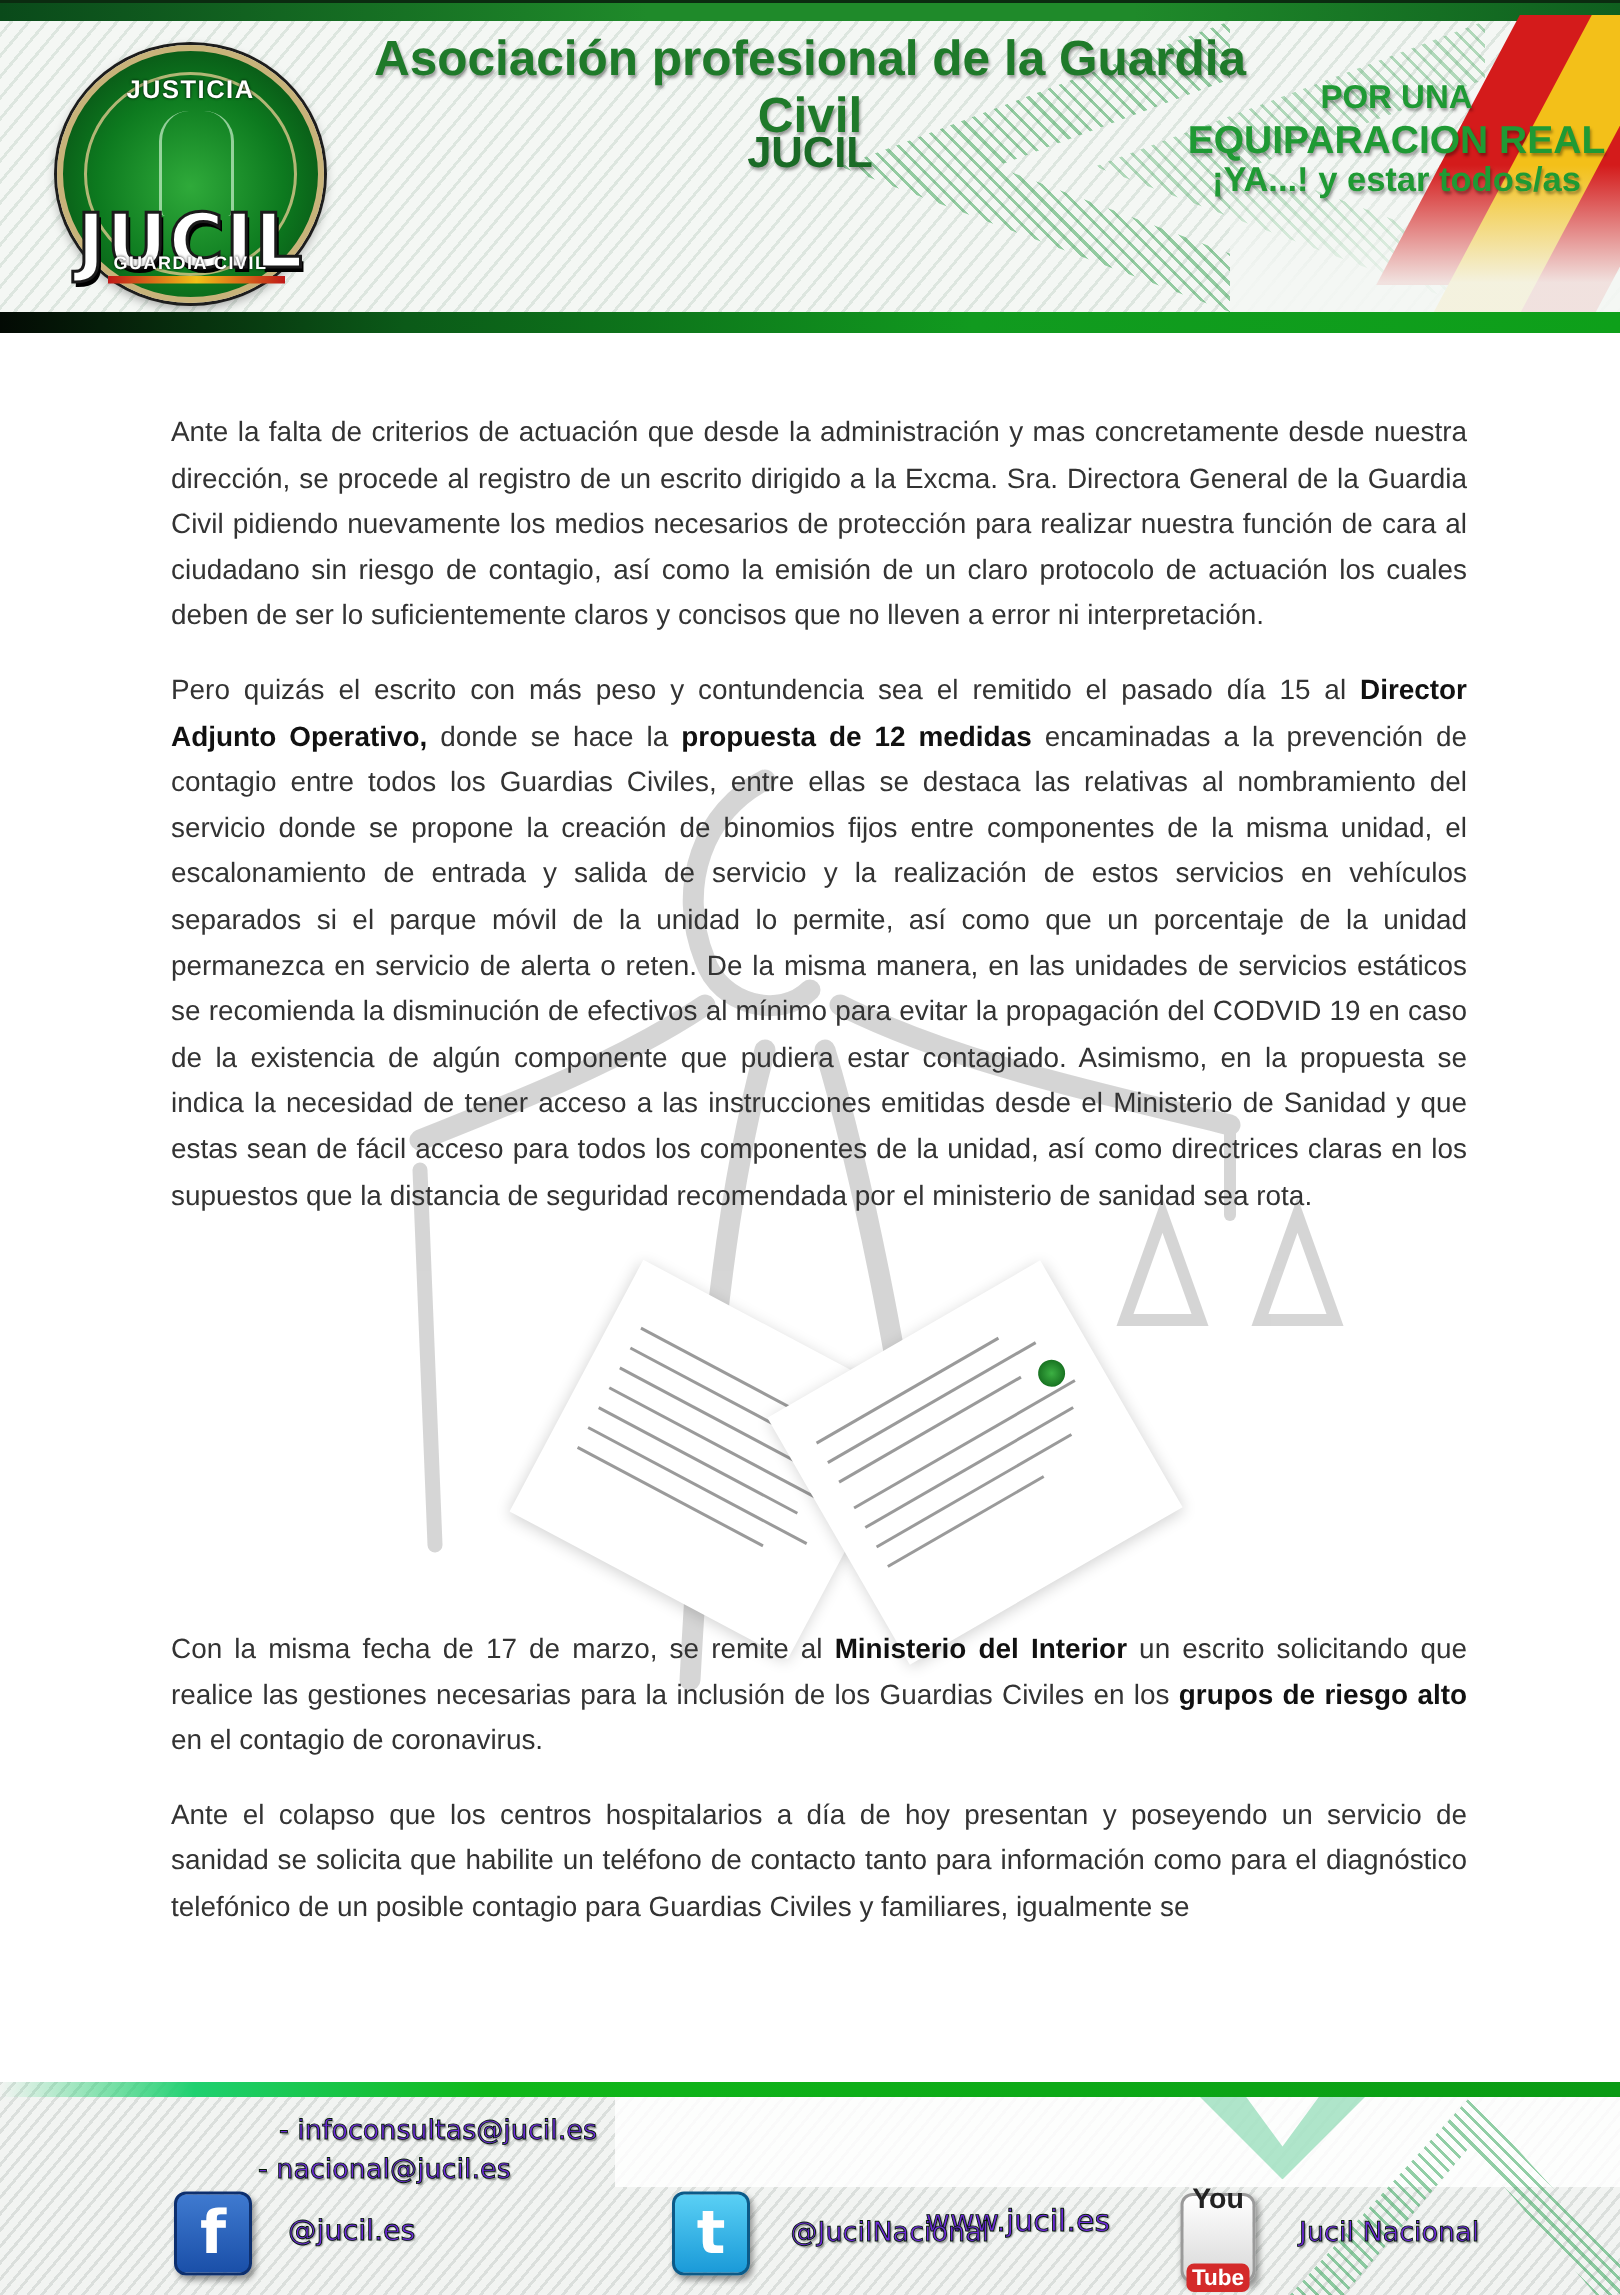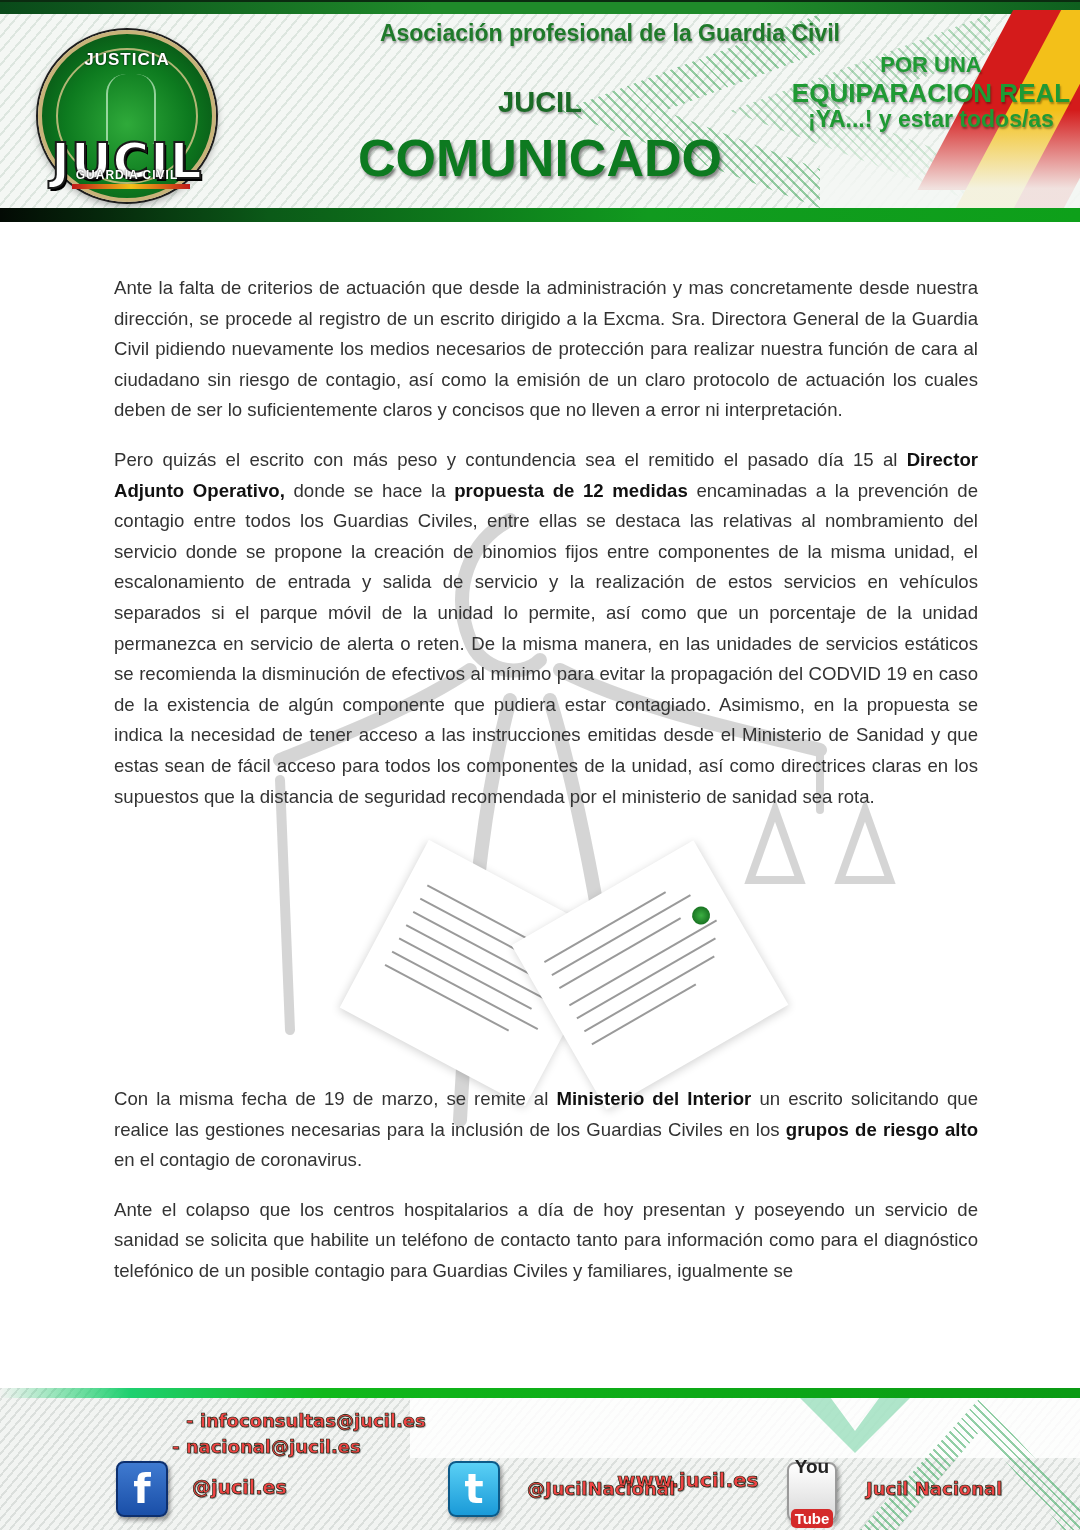--- a/index.html
+++ b/index.html
@@ -75,21 +75,21 @@
   .logo-stripe {
     position: absolute; left: 30px; top: 150px; width: 118px; height: 5px;
     background: linear-gradient(90deg, #c01818, #f2c018, #c01818);
   }
 
   .htitle {
     position: absolute; left: 240px; width: 600px; text-align: center;
     font-weight: 700; color: #1f7a2a;
     text-shadow: 1px 2px 2px rgba(0,0,0,0.35);
   }
-  .h-assoc { top: 20px; font-size: 23px; text-align: right; }
+  .h-assoc { top: 20px; font-size: 33px; }
   .h-justicia { top: 56px; font-size: 24px; color: #1a6b26; }
   .h-jucil { top: 86px; font-size: 29px; color: #1a6b26; }
   .h-comunicado {
     top: 128px; font-size: 52px; font-weight: 900; color: #0d7a20;
     text-shadow: 2px 3px 3px rgba(0,0,0,0.45);
   }
   .slogan {
     position: absolute; left: 786px; width: 290px; text-align: center;
     font-weight: 700; color: #1f9a34; text-shadow: 1px 2px 2px rgba(0,0,0,0.35);
   }
@@ -142,22 +142,22 @@
     position: absolute; left: 860px; top: 10px; width: 240px; height: 132px;
     background: repeating-linear-gradient(45deg, rgba(40,160,80,0.5) 0 2px, transparent 2px 6px);
     clip-path: polygon(50% 0, 100% 100%, 85% 100%, 50% 25%, 15% 100%, 0 100%);
   }
   .footer-v {
     position: absolute; left: 800px; top: 10px; width: 110px; height: 55px;
     background: rgba(80,200,140,0.45);
     clip-path: polygon(0 0, 28% 0, 50% 60%, 72% 0, 100% 0, 50% 100%);
   }
   .ftext {
-    position: absolute; font-family: "DejaVu Sans", sans-serif; font-weight: 700;
-    color: #ef4444; -webkit-text-stroke: 0.6px #021a04;
+    position: absolute; font-family: "DejaVu Sans", sans-serif; font-weight: 400;
+    color: #6d28d9; -webkit-text-stroke: 0.6px #021a04;
     text-shadow: 1px 1px 1px rgba(0,0,0,0.4);
   }
   .f-email1 { left: 186px; top: 1410px; font-size: 18px; }
   .f-email2 { left: 172px; top: 1436px; font-size: 18px; }
   .f-web    { left: 617px; top: 1468px; font-size: 20px; }
   .f-fb     { left: 192px; top: 1476px; font-size: 19px; }
   .f-tw     { left: 527px; top: 1478px; font-size: 18px; }
   .f-yt     { left: 866px; top: 1478px; font-size: 18px; }
 
   .social-icon {
@@ -206,21 +206,20 @@
     <div class="logo-inner-ring"></div>
     <div class="logo-top">JUSTICIA</div>
     <div class="logo-figure"></div>
     <div class="logo-stripe"></div>
     <div class="logo-word">JUCIL</div>
     <div class="logo-bottom">GUARDIA CIVIL</div>
   </div>
 
   <div class="htitle h-assoc">Asociación profesional de la Guardia Civil</div>
   <div class="htitle h-jucil">JUCIL</div>
-  <div class="htitle h-comunicado">COMUNICADO</div>
 
   <div class="slogan slogan-1">POR UNA</div>
   <div class="slogan slogan-2">EQUIPARACION REAL</div>
   <div class="slogan slogan-3">¡YA...! y estar todos/as</div>
 
   <div class="header-bottombar"></div>
 </div>
 
 <svg class="watermark" viewBox="0 0 720 650">
   <g fill="none" stroke="#c8c8c8" stroke-width="14" stroke-linecap="round" opacity="0.75">
@@ -260,21 +259,21 @@
 <div class="content">
   <p class="para">Ante la falta de criterios de actuación que desde la administración y mas concretamente desde nuestra dirección, se procede al registro de un escrito dirigido a la Excma. Sra. Directora General de la Guardia Civil pidiendo nuevamente los medios necesarios de protección para realizar nuestra función de cara al ciudadano sin riesgo de contagio, así como la emisión de un claro protocolo de actuación los cuales deben de ser lo suficientemente claros y concisos que no lleven a error ni interpretación.</p>
 
   <p class="para">
     <span>Pero quizás el escrito con más peso y contundencia sea el remitido el pasado día 15 al </span><b>Director Adjunto Operativo,</b><span> donde se hace la </span><b>propuesta de 12 medidas</b><span> encaminadas a la prevención de contagio entre todos los Guardias Civiles, entre ellas se destaca las relativas al nombramiento del servicio donde se propone la creación de binomios fijos entre componentes  de la misma unidad, el escalonamiento de entrada y salida de servicio y la realización de estos servicios en vehículos separados si el parque móvil de la unidad lo permite, así como que un porcentaje de la unidad permanezca en servicio de alerta o reten. De la misma manera, en las unidades de servicios estáticos se recomienda la disminución de efectivos al mínimo para evitar la propagación del CODVID 19 en caso de la existencia de algún componente que pudiera estar contagiado. Asimismo, en la propuesta se indica la necesidad de tener acceso a las instrucciones emitidas desde el Ministerio de Sanidad y que estas sean de fácil acceso para todos los componentes de la unidad, así como directrices claras en los supuestos que la distancia de seguridad recomendada por el ministerio de sanidad sea rota.</span>
   </p>
 
   <div class="gap-image"></div>
 
   <p class="para">
-    <span>Con la misma fecha de 19 de marzo, se remite al </span><b>Ministerio del Interior</b><span> un escrito solicitando que realice las gestiones necesarias para la inclusión de los Guardias Civiles en los </span><b>grupos de riesgo alto</b><span> en el contagio de coronavirus.</span>
+    <span>Con la misma fecha de 17 de marzo, se remite al </span><b>Ministerio del Interior</b><span> un escrito solicitando que realice las gestiones necesarias para la inclusión de los Guardias Civiles en los </span><b>grupos de riesgo alto</b><span> en el contagio de coronavirus.</span>
   </p>
 
   <p class="para" style="text-align-last:left;">Ante el colapso que los centros hospitalarios a día de hoy presentan y poseyendo un servicio de sanidad se solicita que habilite un teléfono de contacto tanto para información como para el diagnóstico telefónico de un posible contagio para Guardias Civiles y familiares, igualmente se</p>
 </div>
 
 <div class="footer">
   <div class="footer-white"></div>
   <div class="footer-v"></div>
   <div class="footer-chev"></div>
   <div class="footer-bar"></div>

